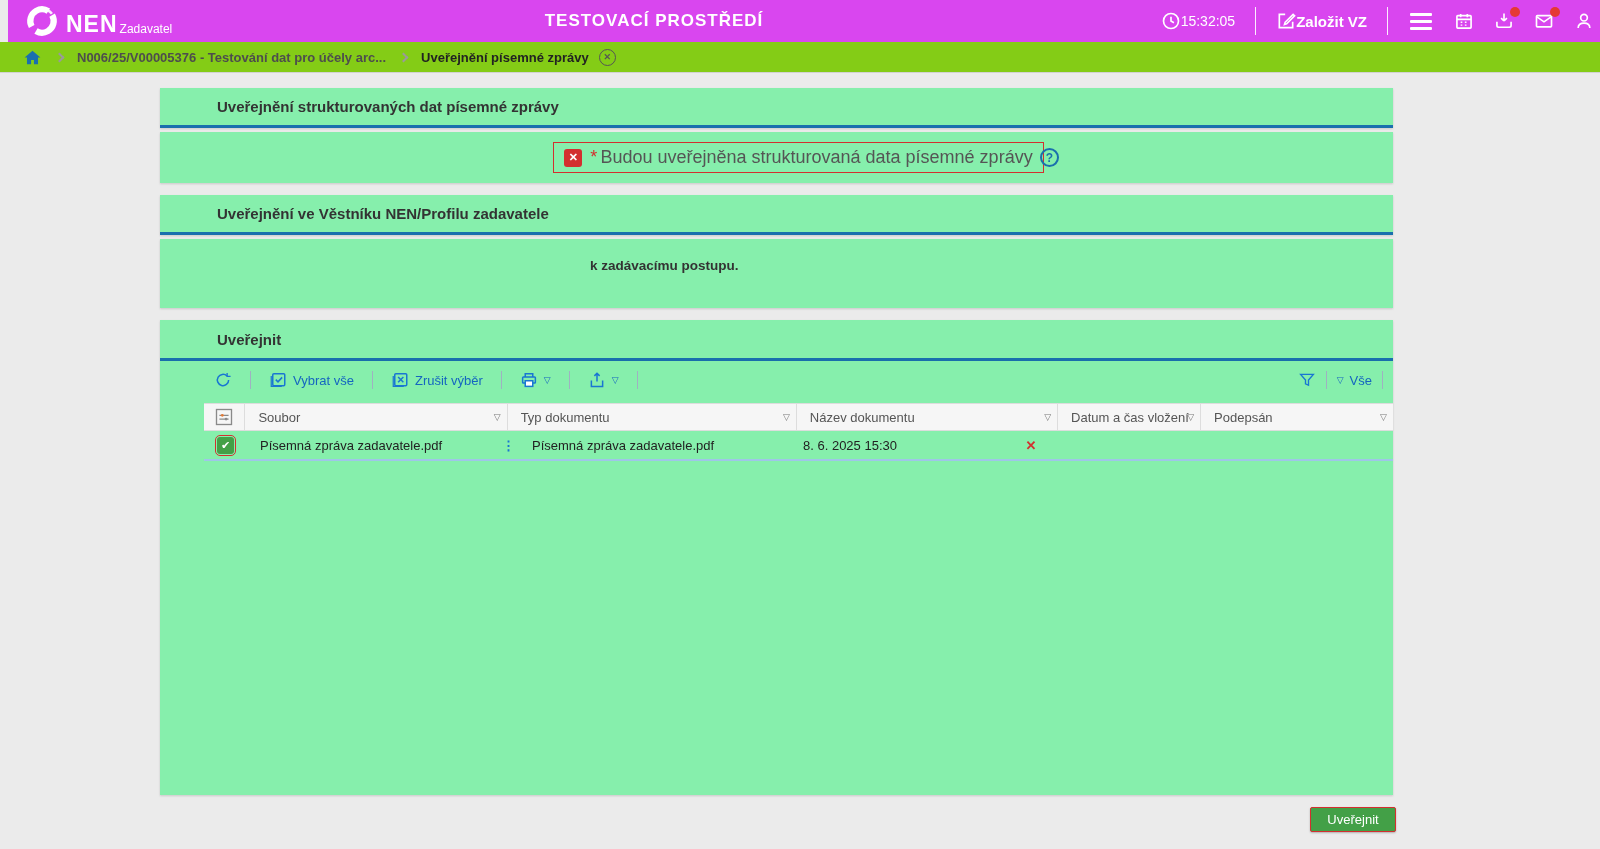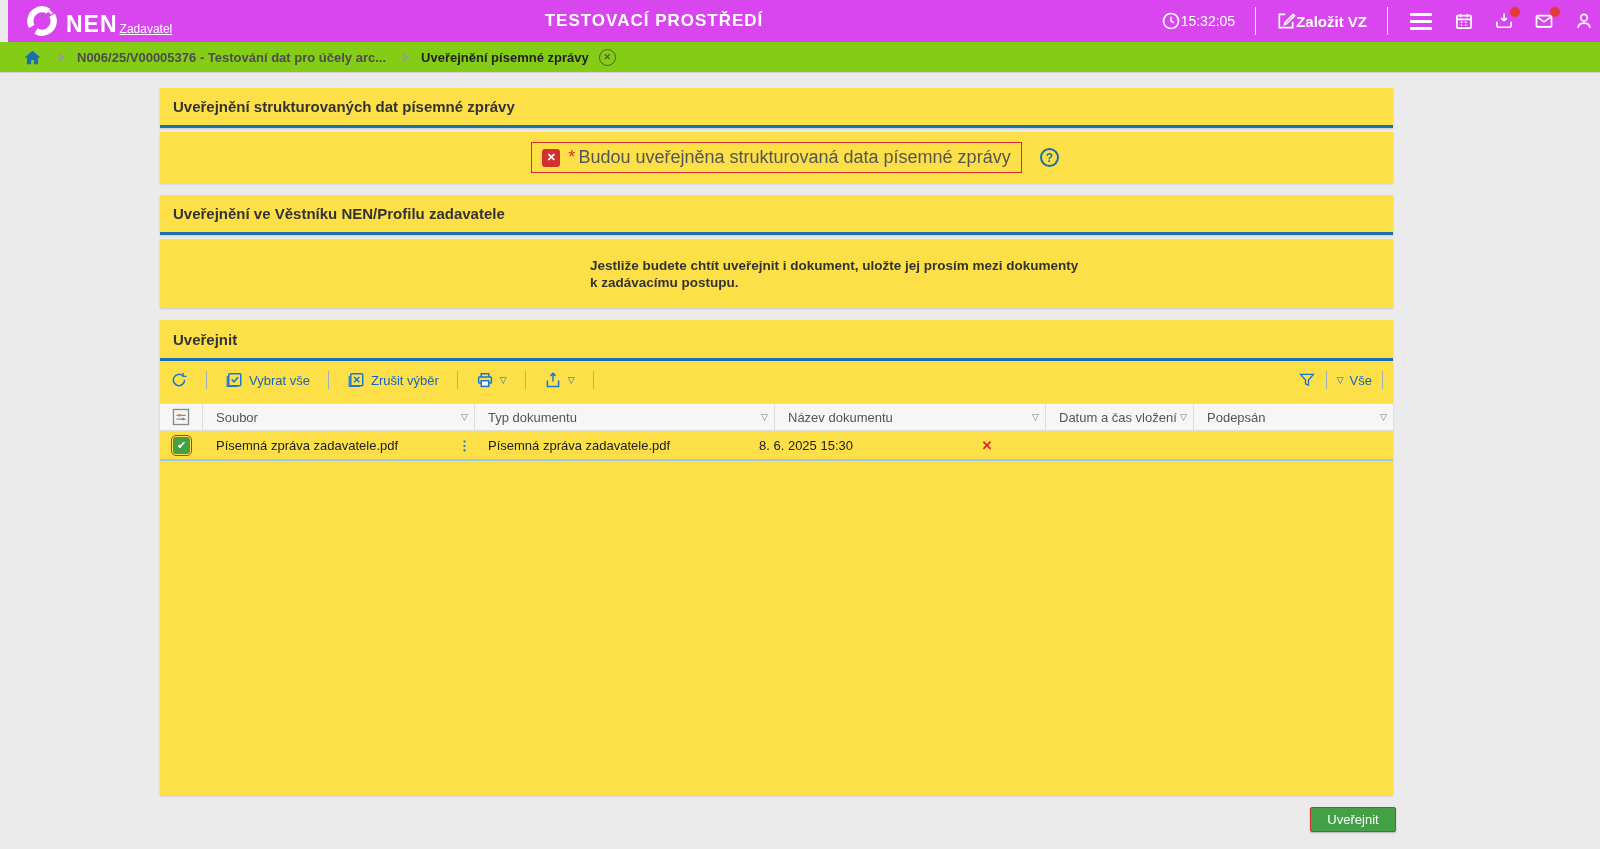--- a/index.html
+++ b/index.html
@@ -12,21 +12,21 @@
     color:#333;
   }
   
   .topbar {
     position:absolute; left:8px; top:0; width:1600px; height:42px;
     background:#d946ef; display:flex; align-items:center;
   }
   .brand { position:absolute; left:16px; top:3px; display:flex; align-items:flex-end; cursor:pointer; }
   .brand svg { width:36px; height:36px; }
   .brand-name { color:#fff; font-size:23px; font-weight:bold; letter-spacing:1px; margin-left:6px; line-height:30px; }
-  .brand-sub  { color:#fff; font-size:12px; margin-left:2px; margin-bottom:3px;text-decoration:underline; }
+  .brand-sub  { color:#fff; font-size:12px; margin-left:2px; margin-bottom:3px; }
   .env-title {
     position:absolute; left:446px; top:0; width:400px; height:42px;
     display:flex; align-items:center; justify-content:center;
     color:#fff; font-size:17px; font-weight:bold; letter-spacing:1px;
   }
   .top-right { position:absolute; right:14px; top:0; height:42px; display:flex; align-items:center; gap:20px; }
   .top-group { display:flex; align-items:center; color:#fff; cursor:pointer; }
   .top-time { font-size:14px; color:#fff; }
   .top-newvz { font-size:15px; font-weight:bold; color:#fff; }
   .vsep { width:1px; height:28px; background:rgba(255,255,255,0.9); }
@@ -50,21 +50,21 @@
     transform:rotate(45deg); margin:0 14px;
   }
   .crumb1 { font-weight:bold; color:#4d4d4d; cursor:pointer; }
   .crumb2 { font-weight:bold; color:#222; cursor:pointer; }
   .crumb-close {
     width:17px; height:17px; border:1.5px solid #555; border-radius:50%;
     display:flex; align-items:center; justify-content:center;
     font-size:9px; color:#555; margin-left:10px; cursor:pointer; font-weight:bold;
   }
   
-  .card { position:absolute; left:160px; width:1233px; background:#fde047; box-shadow:0 1px 2px rgba(0,0,0,0.15); }
+  .card { position:absolute; left:160px; width:1233px; background:#86efac; box-shadow:0 1px 2px rgba(0,0,0,0.15);padding-left:44px; }
   .sec-title {
     height:100%; display:flex; align-items:center; padding-left:13px;
     font-size:15px; font-weight:bold; color:#333;
   }
   .t1 { top:88px;  height:40px; border-bottom:3px solid #1a6fad; }
   .b1 { top:132px; height:51px; display:flex; align-items:center; justify-content:center; }
   .t2 { top:195px; height:40px; border-bottom:3px solid #1a6fad; }
   .b2 { top:239px; height:69px; }
   .t3 { top:320px; height:41px; border-bottom:3px solid #1a6fad; }
   .b3 { top:361px; height:434px; }
@@ -211,21 +211,20 @@
     <span class="err-label"><span class="req">*</span><span>Budou uveřejněna strukturovaná data písemné zprávy</span></span>
   </div>
   <span class="help-ico">?</span>
 </div>
 
 <div class="card t2">
   <div class="sec-title">Uveřejnění ve Věstníku NEN/Profilu zadavatele</div>
 </div>
 <div class="card b2">
   <div class="note">
-    <div>Jestliže budete chtít uveřejnit i dokument, uložte jej prosím mezi dokumenty</div>
     <div>k zadávacímu postupu.</div>
   </div>
 </div>
 
 <div class="card t3">
   <div class="sec-title">Uveřejnit</div>
 </div>
 <div class="card b3">
 
   <div class="toolbar">

